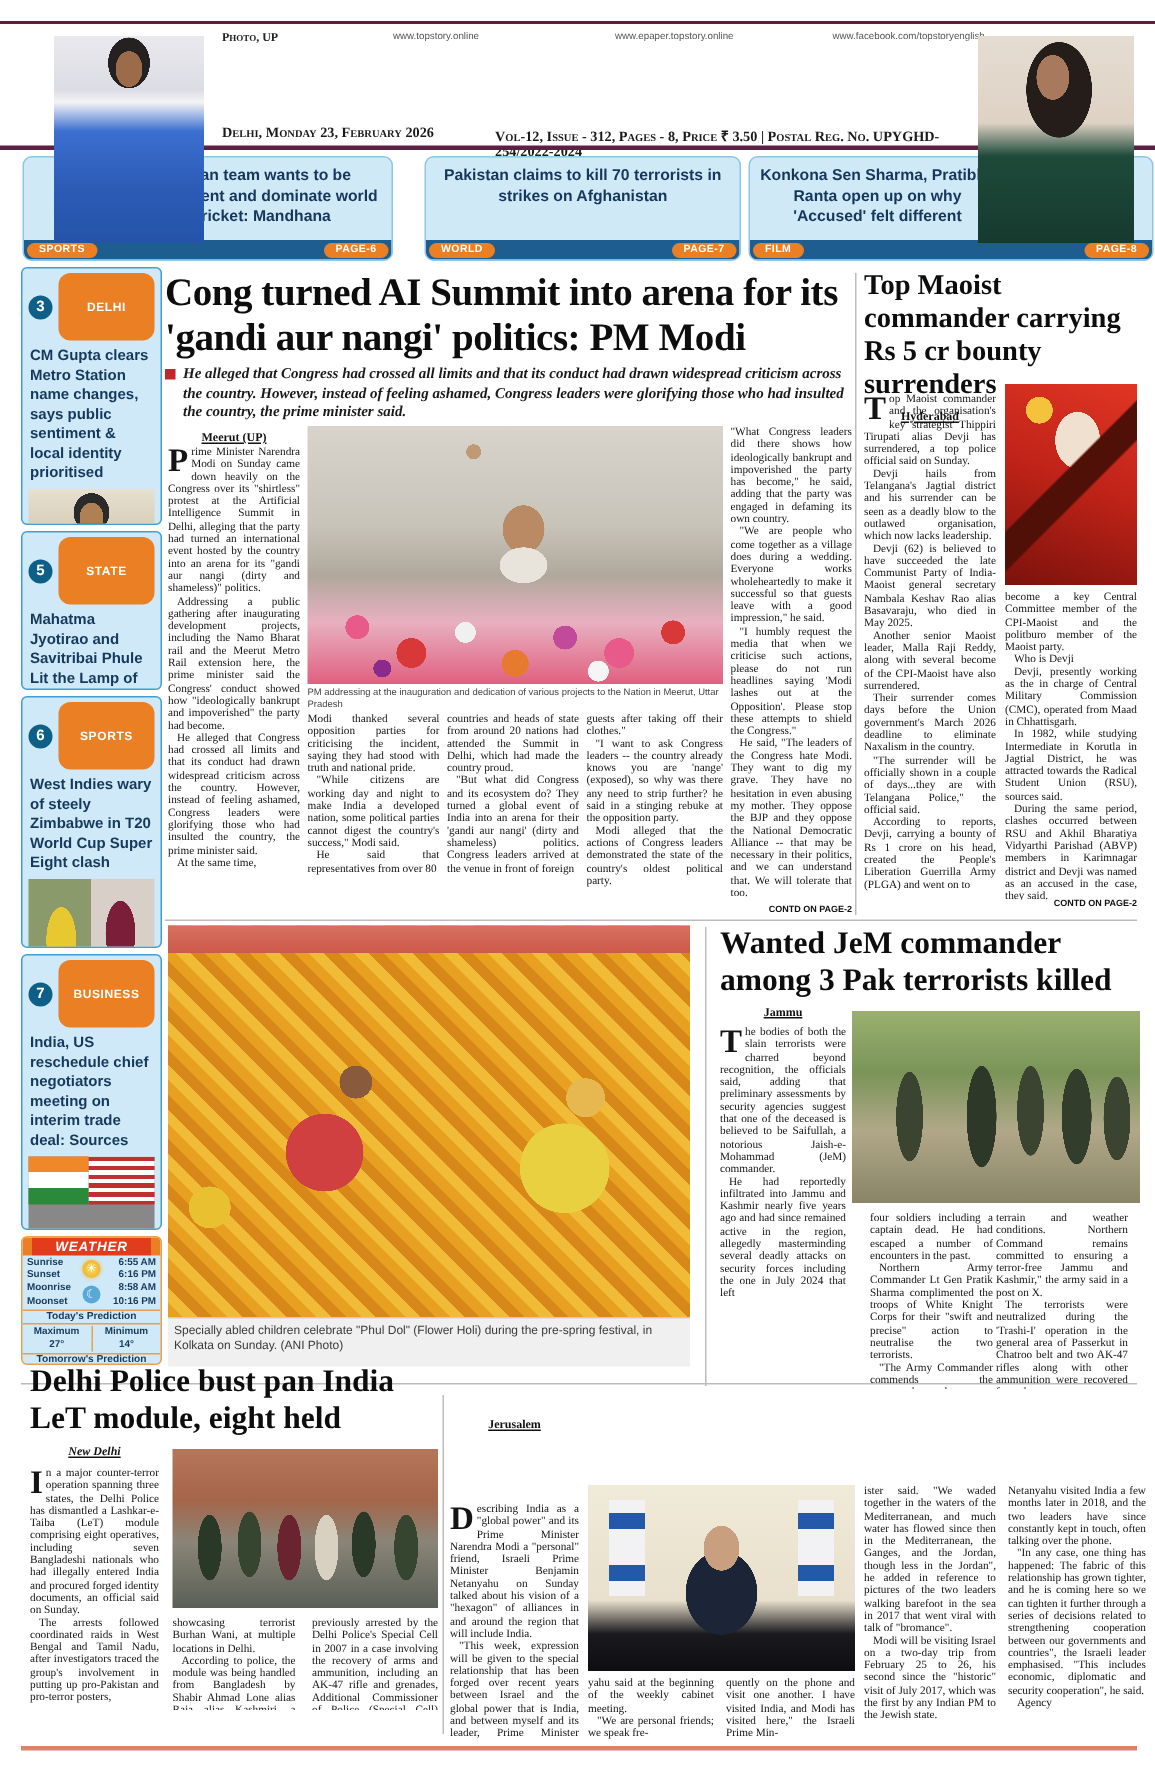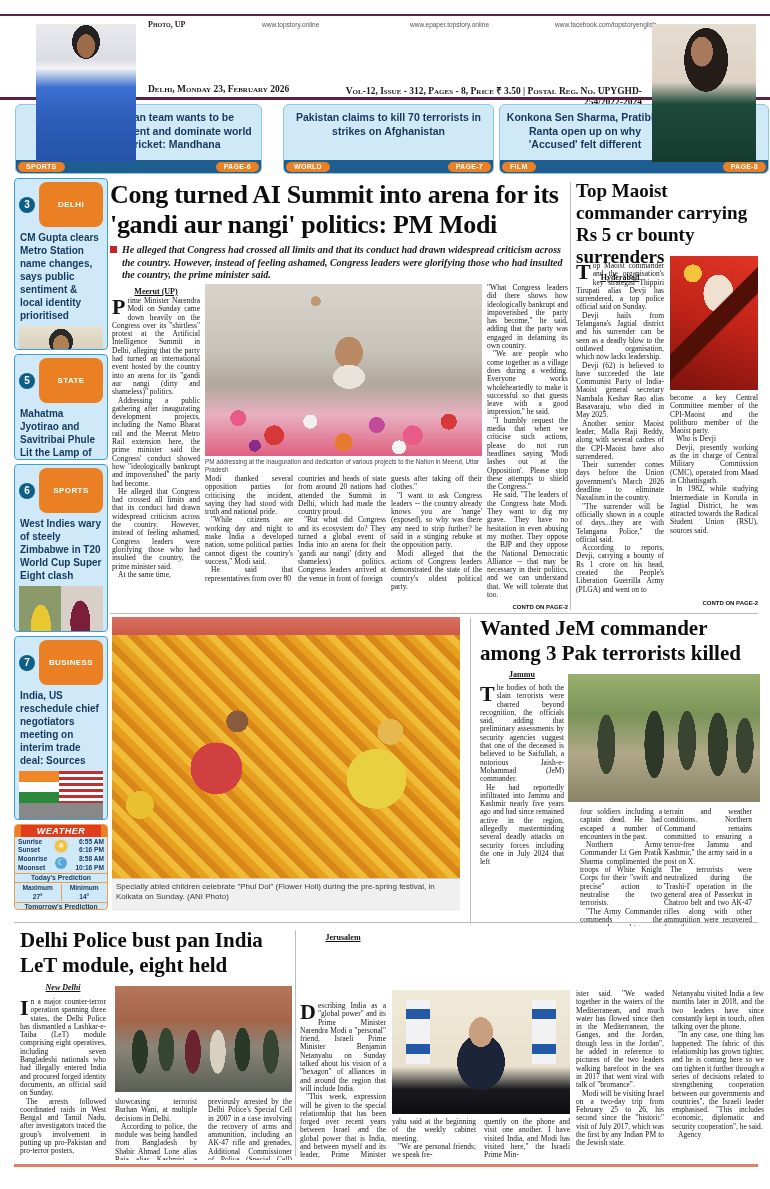--- a/index.html
+++ b/index.html
@@ -158,21 +158,21 @@
 <body>
 
 <div class="page">
 
   <div class="abs rule-maroon" style="left:0;top:14px;width:770px;height:2px;"></div>
   <div class="abs mast-small" style="left:148px;top:20px;">Photo, UP</div>
   <div class="abs mast-url" style="left:262px;top:21px;">www.topstory.online</div>
   <div class="abs mast-url" style="left:410px;top:21px;">www.epaper.topstory.online</div>
   <div class="abs mast-url" style="left:555px;top:21px;">www.facebook.com/topstoryenglish</div>
   <div class="abs mast-info" style="left:148px;top:84px;">Delhi, Monday 23, February 2026</div>
-  <div class="abs mast-info" style="left:330px;top:84px;width:312px;text-align:right;">Vol-12, Issue - 312, Pages - 8, Price ₹ 3.50 | Postal Reg. No. UPYGHD-254/2022-2024</div>
+  <div class="abs mast-info" style="left:330px;top:84px;width:312px;text-align:left;">Vol-12, Issue - 312, Pages - 8, Price ₹ 3.50 | Postal Reg. No. UPYGHD-254/2022-2024</div>
   <div class="abs rule-maroon" style="left:0;top:97px;width:770px;height:3px;"></div>
 
   <div class="abs teaser" style="left:15px;top:104px;width:245px;">
     <div class="teaser-text" style="padding-left:78px;">Indian team wants to be consistent and dominate world cricket: Mandhana</div>
     <div class="teaser-bar">
       <span class="pill">Sports</span>
       <span class="pill">Page-6</span>
     </div>
   </div>
   <div class="abs teaser" style="left:283px;top:104px;width:209px;">
@@ -307,31 +307,32 @@
 
   <div class="abs rule-gray" style="left:570px;top:182px;width:1px;height:428px;"></div>
 
   <div class="abs" style="left:576px;top:180px;width:182px;height:432px;">
     <div class="headline hl-maoist">Top Maoist commander carrying Rs 5 cr bounty surrenders</div>
     <div class="dateline" style="width:88px;margin-top:4px;"><span>Hyderabad</span></div>
     <div class="abs story-col dropcap" style="left:0;top:82px;width:88px;height:348px;">
         <p>Top Maoist commander and the organisation's key 'strategist' Thippiri Tirupati alias Devji has surrendered, a top police official said on Sunday.</p>
         <p>Devji hails from Telangana's Jagtial district and his surrender can be seen as a deadly blow to the outlawed organisation, which now lacks leadership.</p>
         <p>Devji (62) is believed to have succeeded the late Communist Party of India-Maoist general secretary Nambala Keshav Rao alias Basavaraju, who died in May 2025.</p>
-        <p>Another senior Maoist leader, Malla Raji Reddy, along with several cadres of the CPI-Maoist have also surrendered.</p>
+        <p>Another senior Maoist leader, Malla Raji Reddy, along with several become of the CPI-Maoist have also surrendered.</p>
         <p>Their surrender comes days before the Union government's March 2026 deadline to eliminate Naxalism in the country.</p>
         <p>"The surrender will be officially shown in a couple of days...they are with Telangana Police," the official said.</p>
         <p>According to reports, Devji, carrying a bounty of Rs 1 crore on his head, created the People's Liberation Guerrilla Army (PLGA) and went on to</p>
       </div>
     <div class="abs ph" id="ph-maoist" style="left:94px;top:76px;width:88px;height:134px;"></div>
     <div class="abs story-col" style="left:94px;top:214px;width:88px;height:206px;">
         <p>become a key Central Committee member of the CPI-Maoist and the politburo member of the Maoist party.</p>
         <p>Who is Devji</p>
         <p>Devji, presently working as the in charge of Central Military Commission (CMC), operated from Maad in Chhattisgarh.</p>
         <p>In 1982, while studying Intermediate in Korutla in Jagtial District, he was attracted towards the Radical Student Union (RSU), sources said.</p>
+        <p>During the same period, clashes occurred between RSU and Akhil Bharatiya Vidyarthi Parishad (ABVP) members in Karimnagar district and Devji was named as an accused in the case, they said.</p>
       </div>
     <div class="abs contd" style="left:94px;bottom:6px;width:88px;">CONTD ON PAGE-2</div>
   </div>
 
   <div class="abs rule-gray" style="left:110px;top:613px;width:648px;height:1px;"></div>
 
   <div class="abs ph" id="ph-holi" style="left:112px;top:617px;width:348px;height:261px;"></div>
   <div class="abs caption-lg" style="left:112px;top:878px;width:340px;height:26px;overflow:hidden;">Specially abled children celebrate "Phul Dol" (Flower Holi) during the pre-spring festival, in Kolkata on Sunday. (ANI Photo)</div>
 
   <div class="abs rule-gray" style="left:470px;top:618px;width:1px;height:306px;"></div>
@@ -350,41 +351,41 @@
         <p>"The Army Commander commends the commanders and troops on ground for their persistence in challenging</p>
       </div>
     <div class="abs story-col" style="left:184px;top:192px;width:88px;height:118px;">
         <p>terrain and weather conditions. Northern Command remains committed to ensuring a terror-free Jammu and Kashmir," the army said in a post on X.</p>
         <p>The terrorists were neutralized during the 'Trashi-I' operation in the general area of Passerkut in Chatroo belt and two AK-47 rifles along with other ammunition were recovered from them.</p>
       </div>
   </div>
 
   <div class="abs rule-gray" style="left:14px;top:922px;width:744px;height:1px;"></div>
 
-  <div class="abs" style="left:20px;top:928px;width:272px;height:232px;">
+  <div class="abs" style="left:20px;top:908px;width:272px;height:232px;">
     <div class="headline hl-let">Delhi Police bust pan India LeT module, eight held</div>
     <div class="dateline" style="width:86px;margin-top:4px;font-style:italic;"><span>New Delhi</span></div>
     <div class="abs story-col dropcap" style="left:0;top:70px;width:86px;height:162px;">
         <p>In a major counter-terror operation spanning three states, the Delhi Police has dismantled a Lashkar-e-Taiba (LeT) module comprising eight operatives, including seven Bangladeshi nationals who had illegally entered India and procured forged identity documents, an official said on Sunday.</p>
         <p>The arrests followed coordinated raids in West Bengal and Tamil Nadu, after investigators traced the group's involvement in putting up pro-Pakistan and pro-terror posters,</p>
       </div>
     <div class="abs ph" id="ph-let" style="left:95px;top:58px;width:177px;height:106px;"></div>
     <div class="abs story-col" style="left:95px;top:170px;width:82px;height:62px;">
-        <p>showcasing terrorist Burhan Wani, at multiple decisions in Delhi.</p>
+        <p>showcasing terrorist Burhan Wani, at multiple locations in Delhi.</p>
         <p>According to police, the module was being handled from Bangladesh by Shabir Ahmad Lone alias Raja alias Kashmiri, a trained LeT terrorist from Jammu and Kashmir who was</p>
       </div>
     <div class="abs story-col" style="left:188px;top:170px;width:84px;height:62px;">
         <p>previously arrested by the Delhi Police's Special Cell in 2007 in a case involving the recovery of arms and ammunition, including an AK-47 rifle and grenades, Additional Commissioner of Police (Special Cell) Pramod Singh Kushwah said. Agency</p>
       </div>
   </div>
 
   <div class="abs rule-gray" style="left:295px;top:930px;width:1px;height:226px;"></div>
 
   <div class="abs" style="left:300px;top:928px;width:465px;height:232px;">
-    <div class="dateline" style="width:86px;margin-top:4px;"><span>Jerusalem</span></div>
+    <div class="dateline" style="width:86px;margin-top:16px;"><span>Jerusalem</span></div>
     <div class="abs story-col dropcap" style="left:0;top:74px;width:86px;height:158px;">
         <p>Describing India as a "global power" and its Prime Minister Narendra Modi a "personal" friend, Israeli Prime Minister Benjamin Netanyahu on Sunday talked about his vision of a "hexagon" of alliances in and around the region that will include India.</p>
         <p>"This week, expression will be given to the special relationship that has been forged over recent years between Israel and the global power that is India, and between myself and its leader, Prime Minister Modi", Netan-</p>
       </div>
     <div class="abs ph" id="ph-netanyahu" style="left:92px;top:62px;width:178px;height:124px;"></div>
     <div class="abs story-col" style="left:92px;top:190px;width:84px;height:42px;">
         <p>yahu said at the beginning of the weekly cabinet meeting.</p>
         <p>"We are personal friends; we speak fre-</p>
       </div>
     <div class="abs story-col" style="left:184px;top:190px;width:86px;height:42px;">

